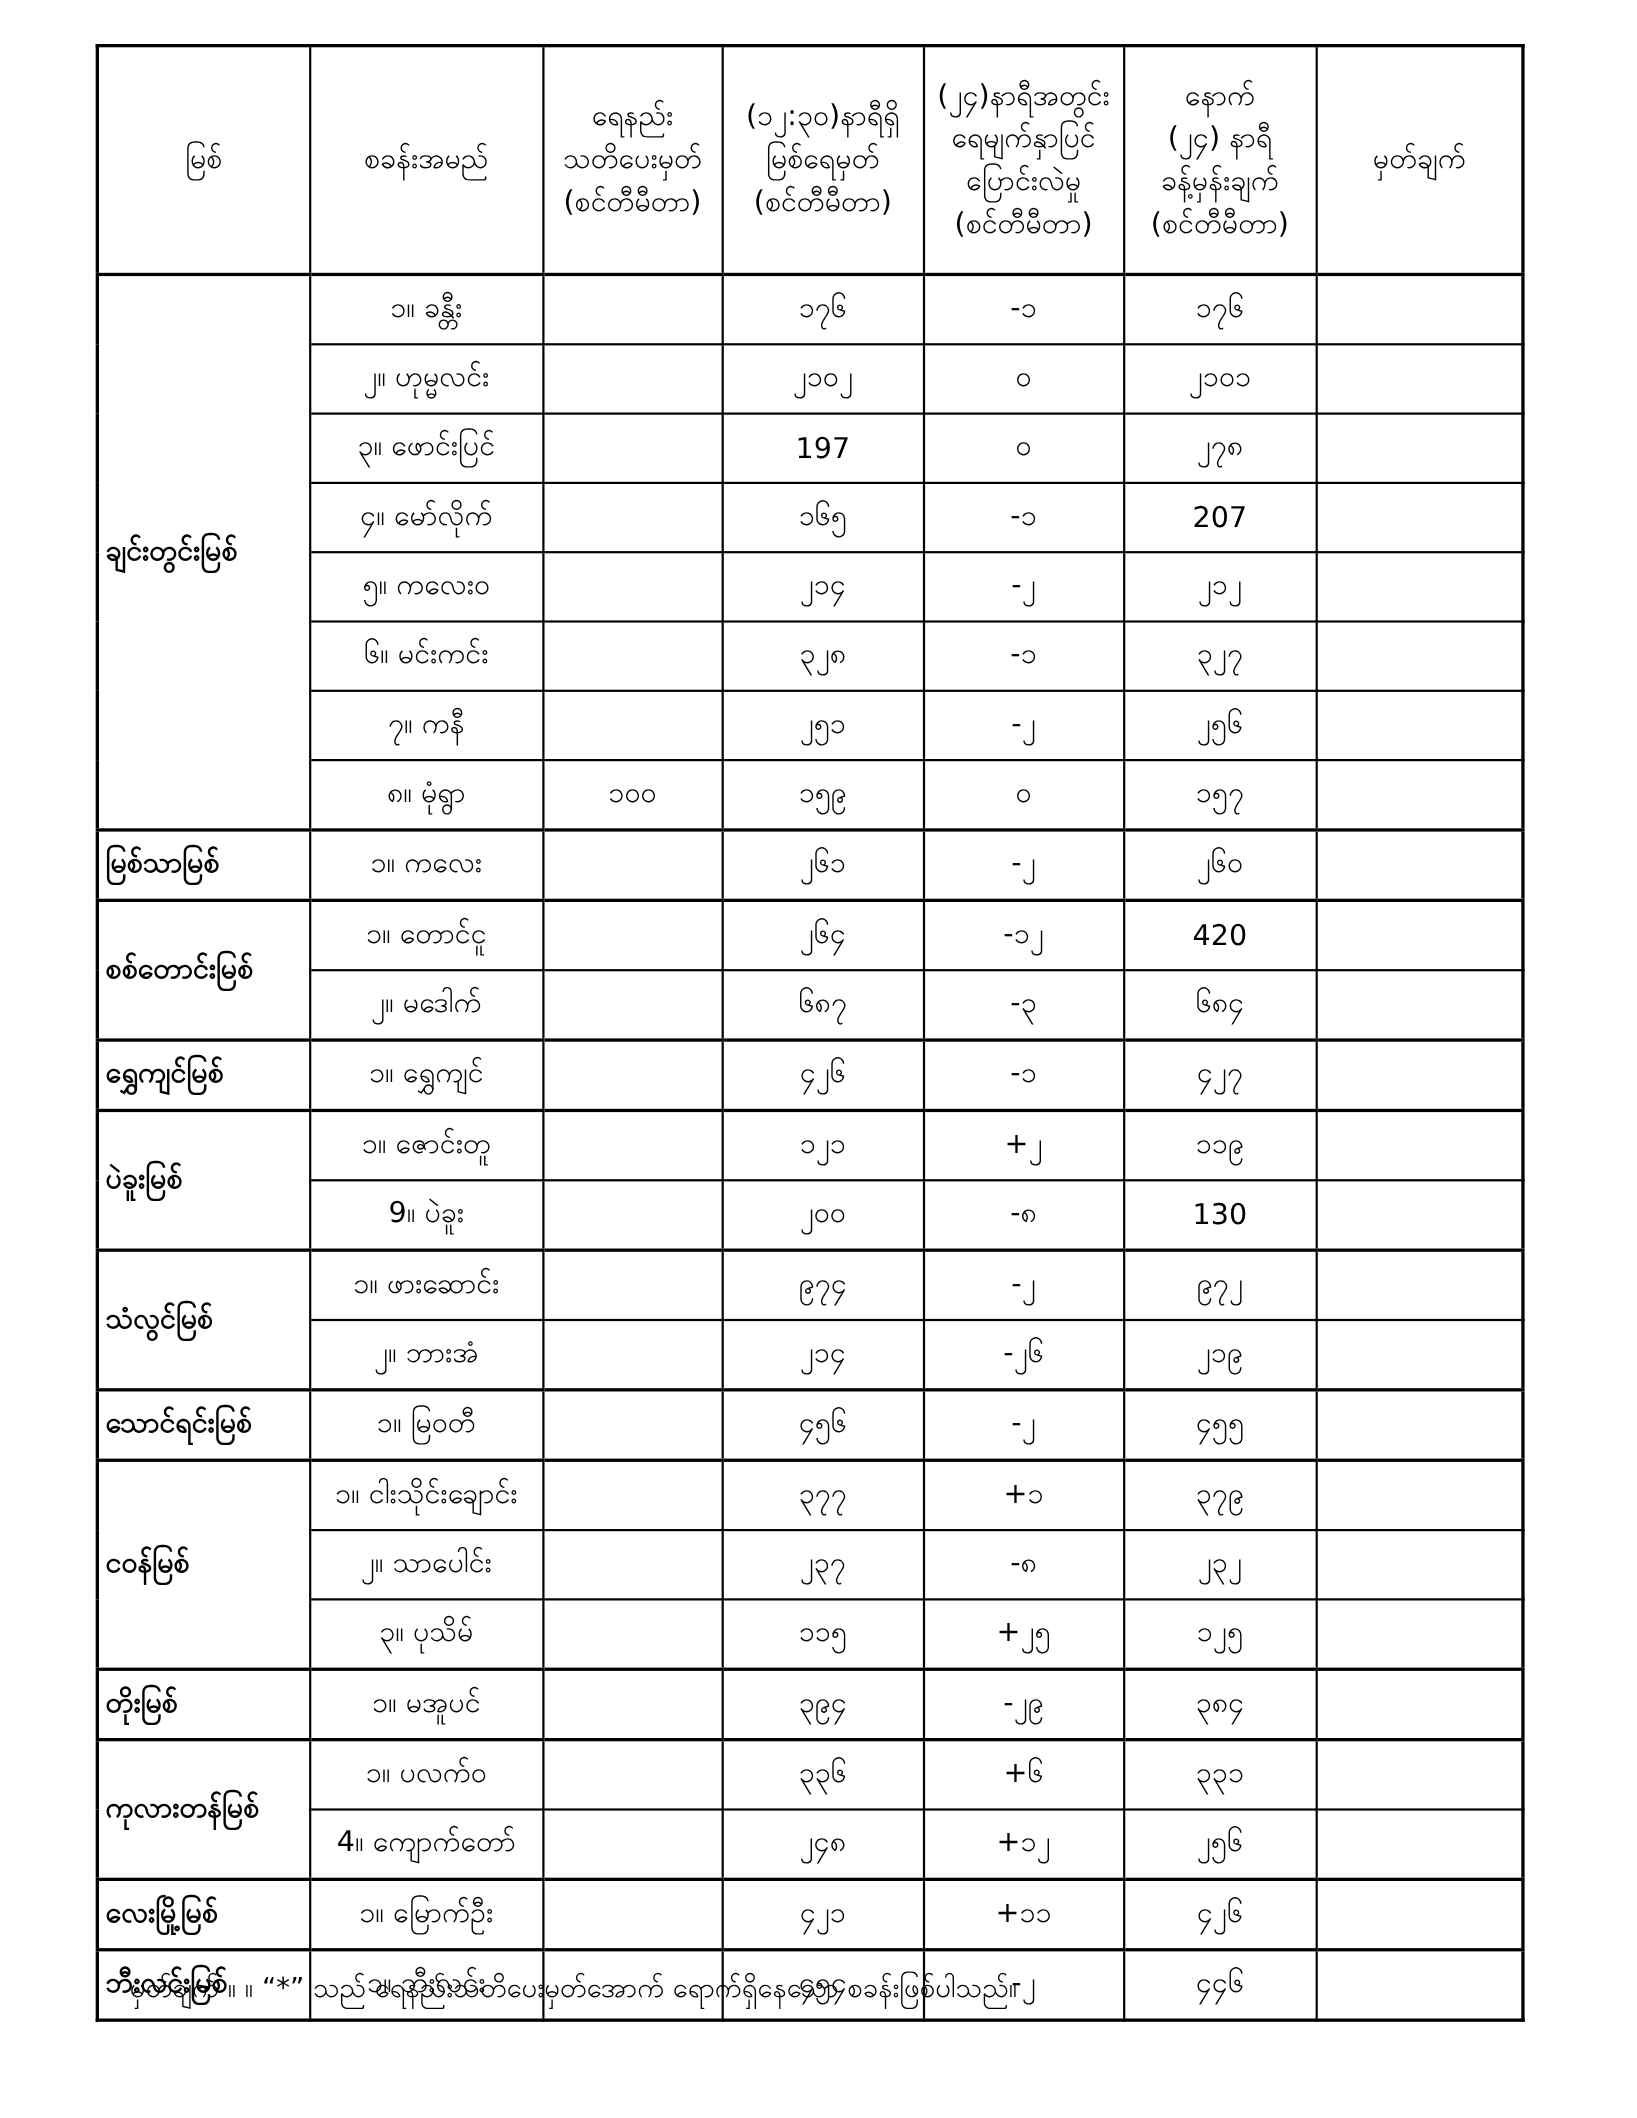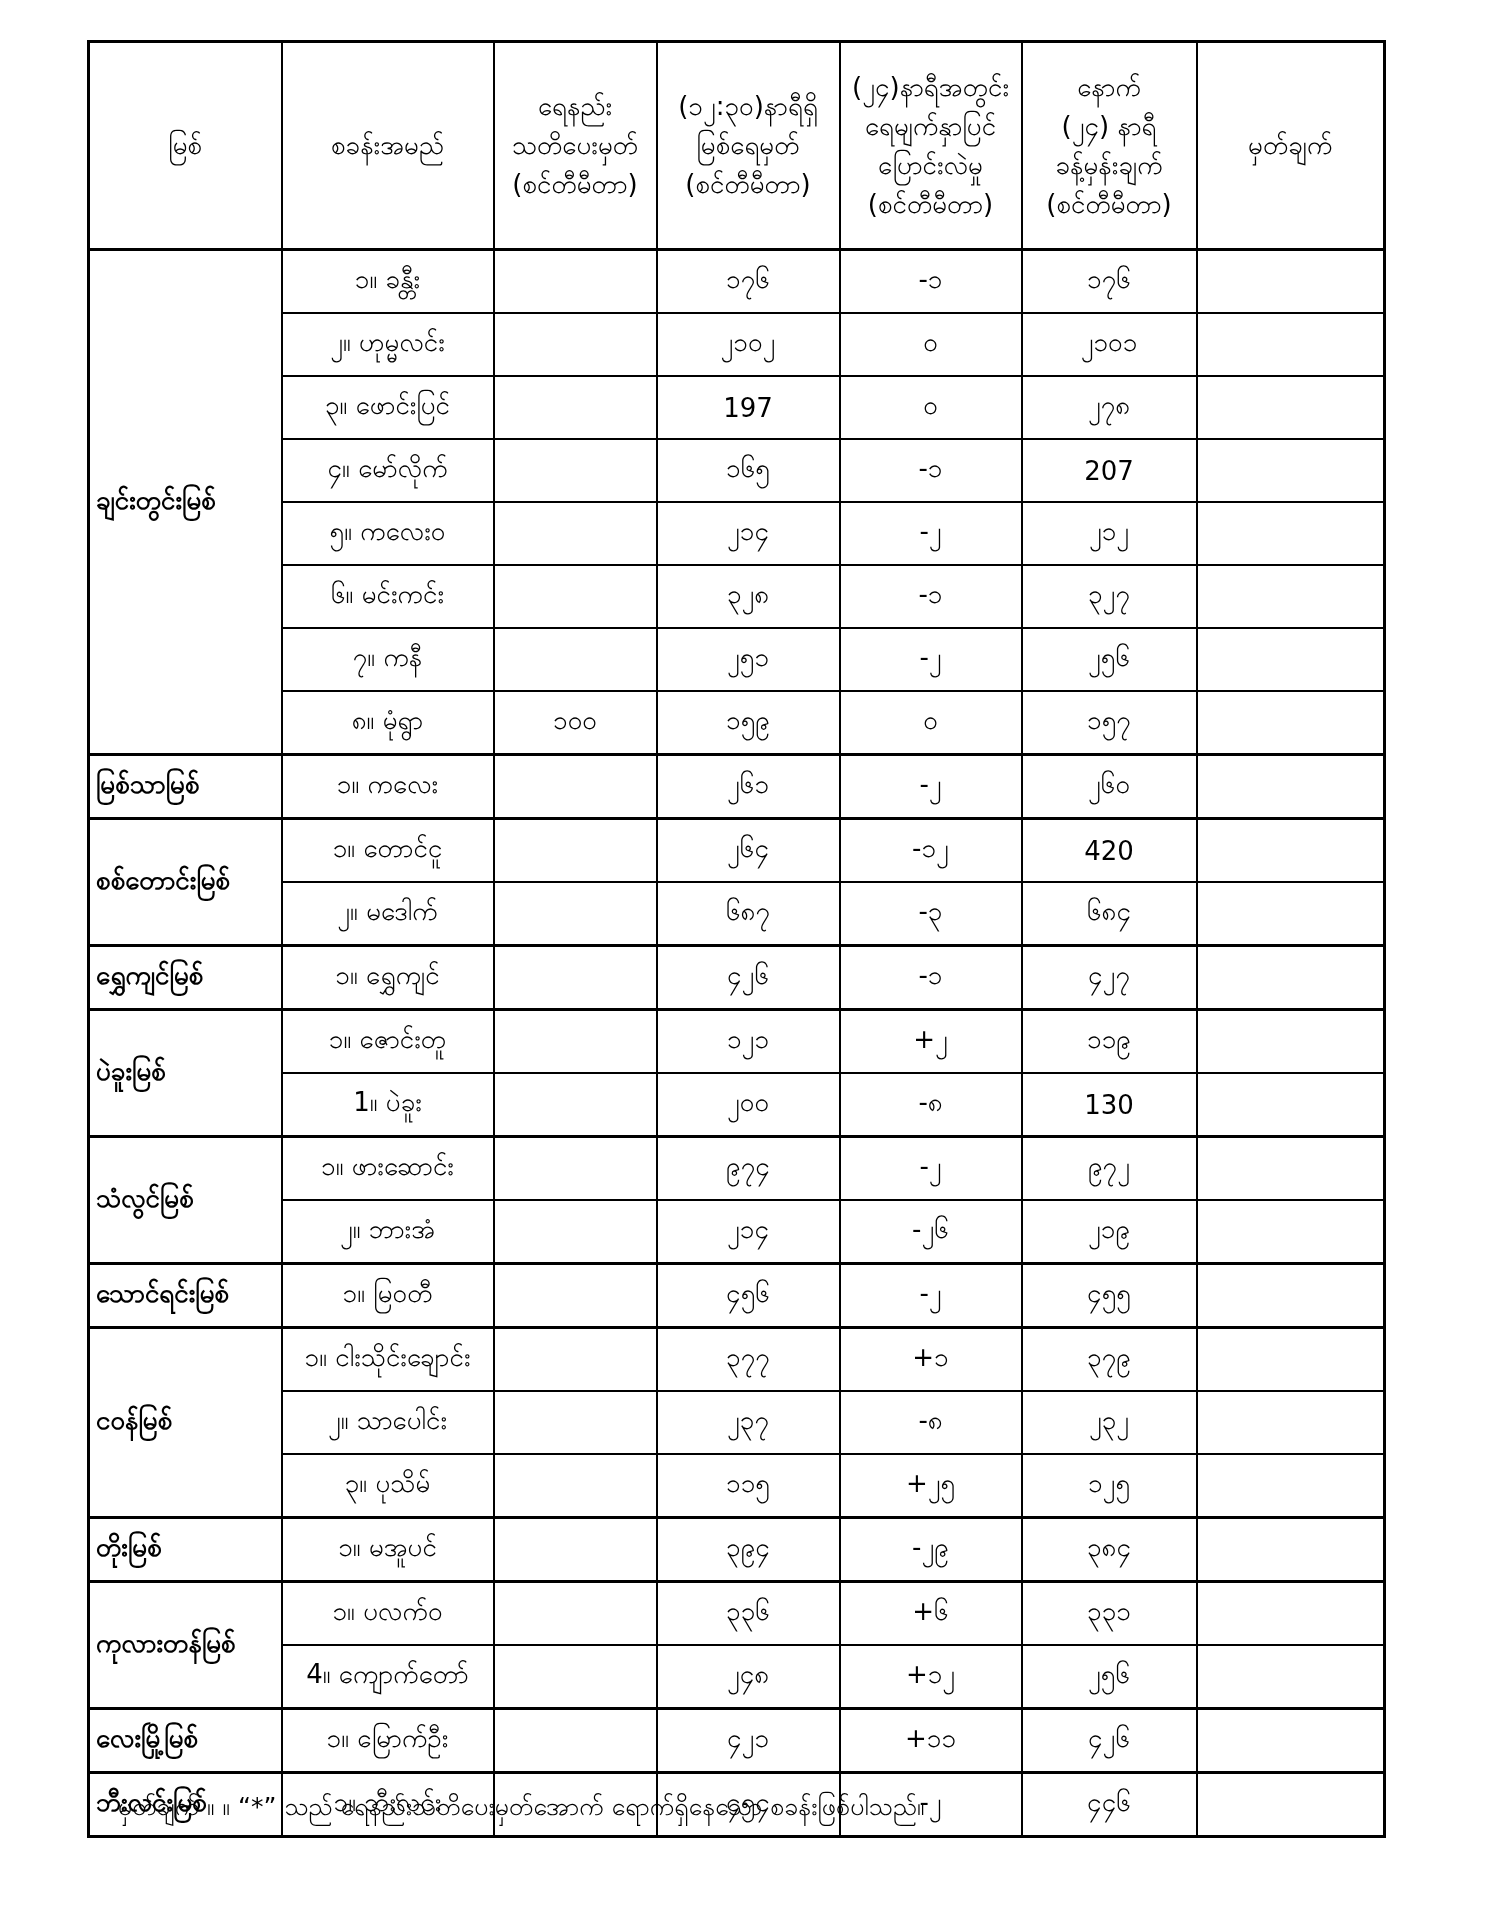--- a/index.html
+++ b/index.html
@@ -226,21 +226,21 @@
         <tr class="group-start">
           <td class="river-cell" rowspan="2">ပဲခူးမြစ်</td>
           <td class="name-cell">၁။ ဇောင်းတူ</td>
           <td class="num-cell"></td>
           <td class="num-cell">၁၂၁</td>
           <td class="num-cell">+၂</td>
           <td class="num-cell">၁၁၉</td>
           <td class="remark-cell"></td>
         </tr>
         <tr>
-          <td class="name-cell">1။ ပဲခူး</td>
+          <td class="name-cell">9။ ပဲခူး</td>
           <td class="num-cell"></td>
           <td class="num-cell">၂၀၀</td>
           <td class="num-cell">-၈</td>
           <td class="num-cell">130</td>
           <td class="remark-cell"></td>
         </tr>
         <tr class="group-start">
           <td class="river-cell" rowspan="2">သံလွင်မြစ်</td>
           <td class="name-cell">၁။ ဖားဆောင်း</td>
           <td class="num-cell"></td>

